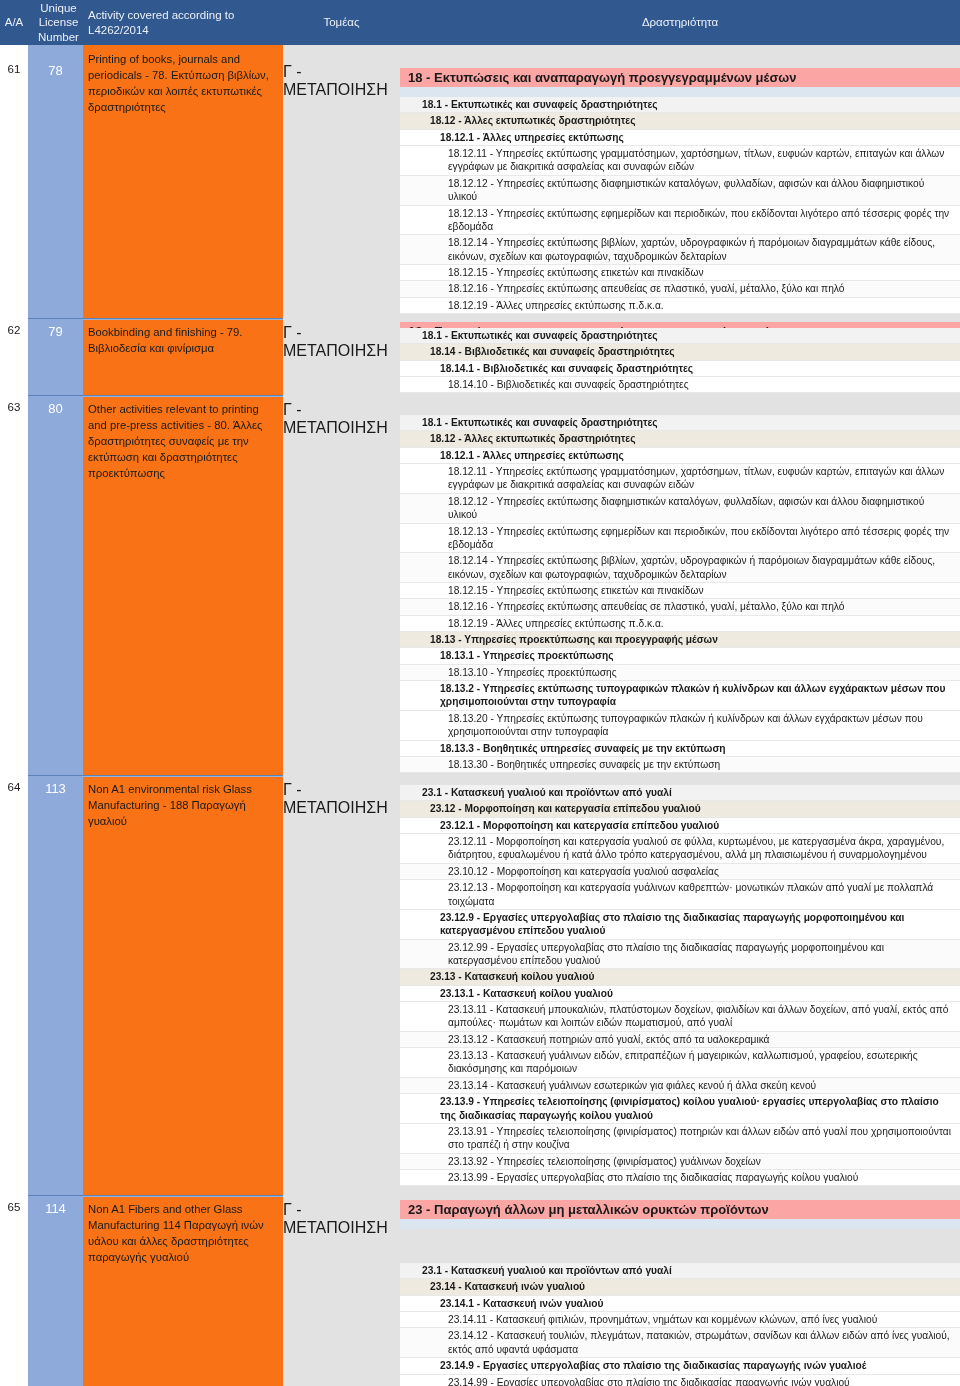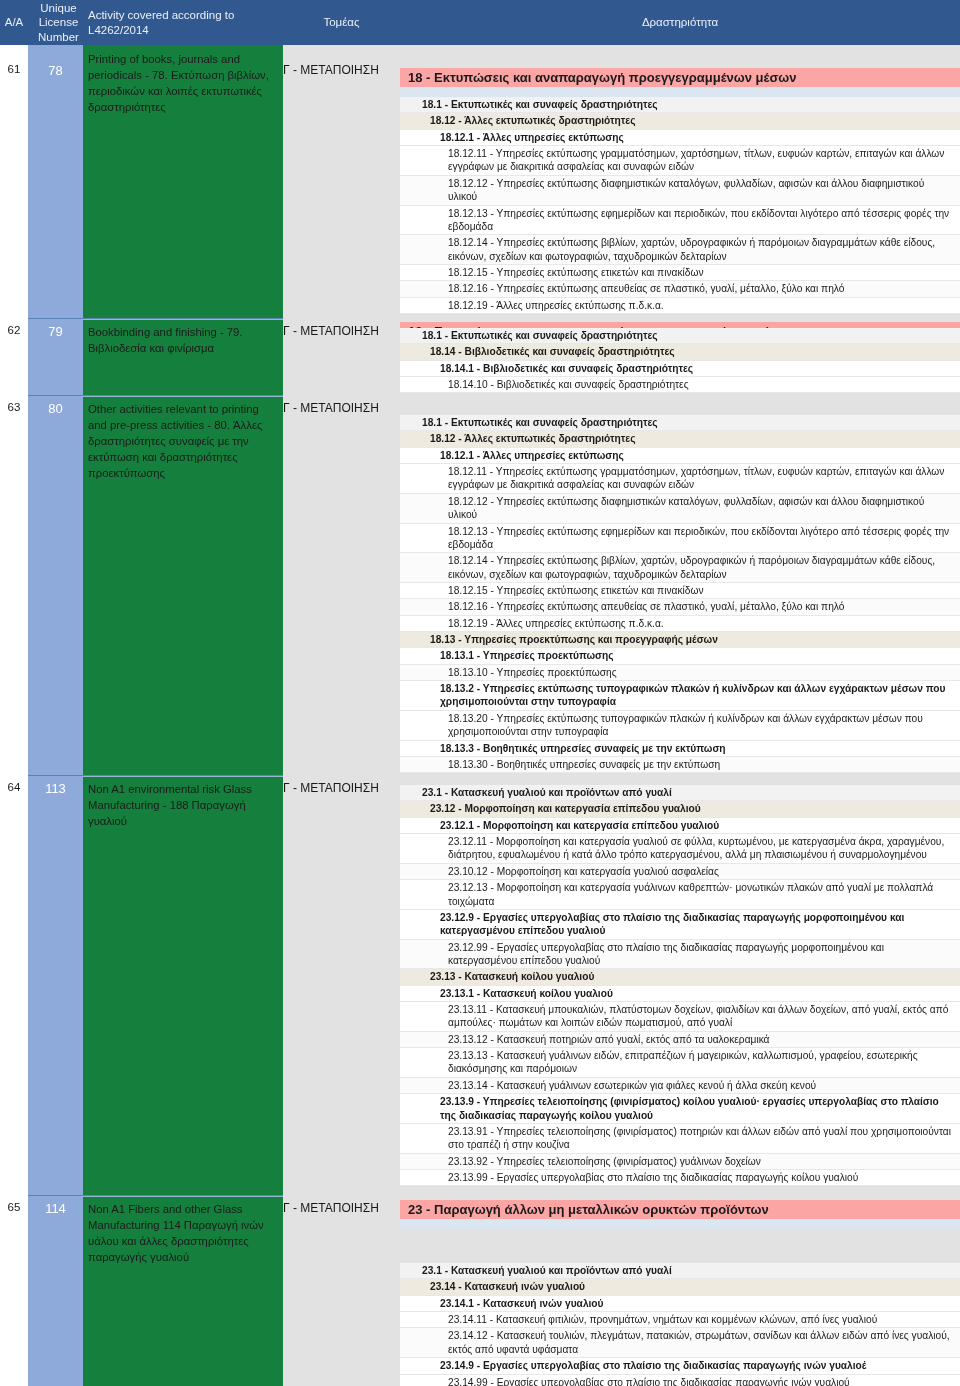--- a/index.html
+++ b/index.html
@@ -65,31 +65,31 @@
     font-size: 11.5px; color: #1a1a1a;
   }
   .c-lic {
     position: absolute; left: 28px; width: 55px; top: 0; height: 100%;
     background: #8eaadb;
     display: flex; align-items: center; justify-content: center;
     font-size: 13px; color: #ffffff;
   }
   .c-act {
     position: absolute; left: 83px; width: 200px; top: 0; height: 100%;
-    background: #15803d;
+    background: #f97316;
     padding: 6px 8px 0 5px;
     font-size: 11.3px;
     line-height: 1.42;
     color: #1a1a1a;
   }
   .c-tom {
     position: absolute; left: 283px; width: 117px; top: 0; height: 100%;
     background: #e2e2e2;
     padding-top: 6px;
-    font-size: 12px;
+    font-size: 16px;
     color: #1a1a1a;
   }
   .c-tom span { display: block; }
   
   .lrow.sep-top::before {
     content: "";
     position: absolute;
     left: 28px; right: 117px; top: 0;
     height: 1px;
     background: #5b83b8;

